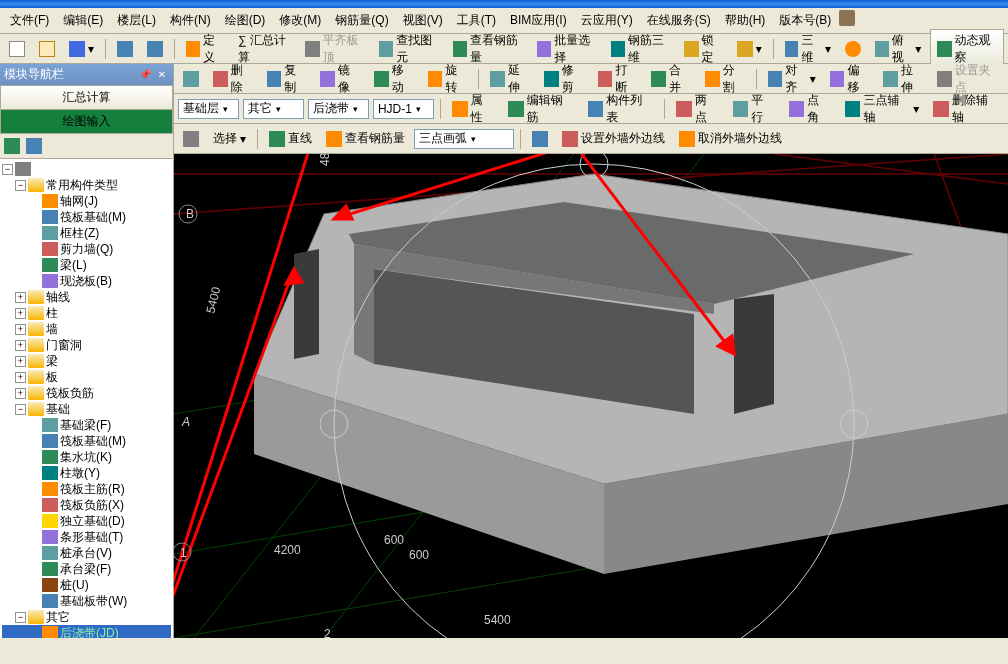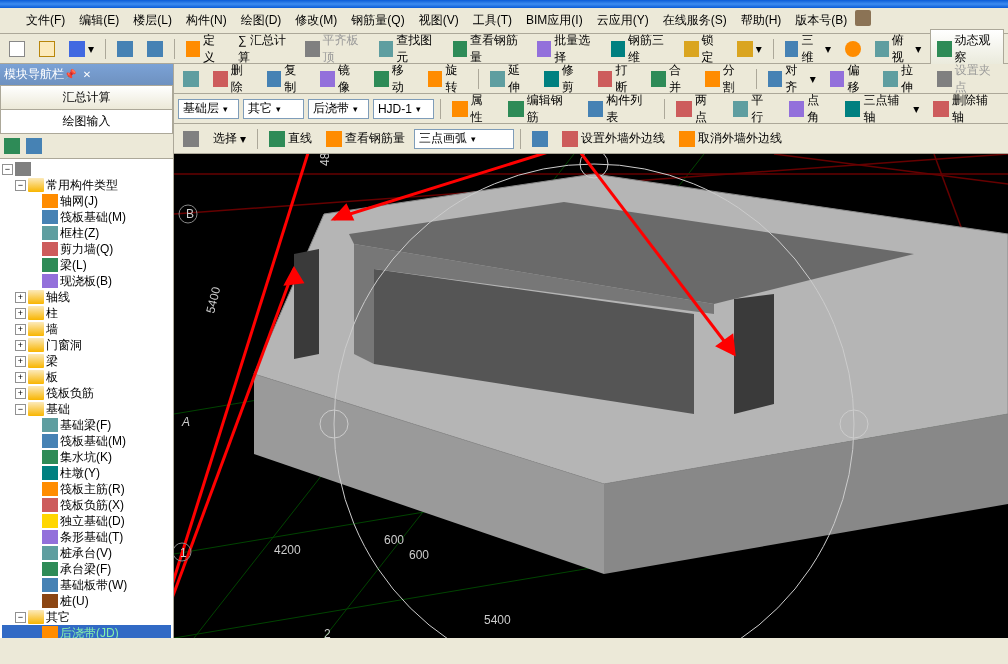--- a/index.html
+++ b/index.html
@@ -1,42 +1,42 @@
 <!DOCTYPE html>
 <html><head>
 <meta charset="utf-8">
 <style>
 * { margin: 0; padding: 0; box-sizing: border-box; font-family: "Microsoft YaHei", SimSun, sans-serif; font-size: 12px; }
 body { background: #ece9d8; overflow: hidden; width: 1008px; height: 664px; }
 
 .titlebar { background: linear-gradient(#0a5cd7, #3d8cf0, #0a5cd7); color: #fff; height: 8px; display: flex; align-items: center; padding: 0 6px; overflow: hidden; }
 
-.menubar { background: #ece9d8; border-bottom: 1px solid #aca899; display: flex; padding: 2px 20px; gap: 2px; }
+.menubar { background: #ece9d8; border-bottom: 1px solid #aca899; display: flex; padding: 2px 4px; gap: 2px; }
 .menubar span { padding: 2px 6px; cursor: default; }
 .menubar .mb-icon { width: 16px; height: 16px; display: inline-block; background: #8b7355; border-radius: 2px; vertical-align: middle; }
 
 .toolbar { background: #ece9d8; border-bottom: 1px solid #aca899; display: flex; align-items: center; padding: 2px 4px; gap: 4px; height: 30px; }
 .tb-btn { display: inline-flex; align-items: center; gap: 3px; padding: 2px 4px; cursor: pointer; border: 1px solid transparent; }
 .tb-icon { width: 16px; height: 16px; display: inline-block; }
 .tb-sep { width: 1px; height: 20px; background: #aca899; margin: 0 2px; }
 .tb-dropdown { display: inline-flex; align-items: center; border: 1px solid #7f9db9; background: #fff; height: 20px; padding: 0 4px; gap: 4px; }
 .tb-dropdown::after { content: "▾"; font-size: 9px; color: #000; }
 
 .dynamic-btn { background: linear-gradient(#fff, #e8e8d8); border: 1px solid #aca899; padding: 2px 6px; display: inline-flex; align-items: center; gap: 3px; }
 
 .main-area { display: flex; height: calc(664px - 8px - 22px - 30px - 30px); }
 
 .sidebar { width: 174px; background: #ece9d8; border-right: 1px solid #aca899; display: flex; flex-direction: column; }
-.sidebar-header { background: linear-gradient(#7ba2d6, #6e91c0); color: #fff; padding: 2px 4px; display: flex; align-items: center; }
+.sidebar-header { background: linear-gradient(#7ba2d6, #6e91c0); color: #fff; padding: 2px 4px; display: flex; align-items: center; justify-content: space-between; }
 .sidebar-header .sh-btns { display: flex; gap: 2px; }
 .sidebar-header .sh-btn { width: 14px; height: 14px; display: inline-flex; align-items: center; justify-content: center; cursor: pointer; font-size: 10px; }
 
 .sidebar-tabs { display: flex; flex-direction: column; border-bottom: 1px solid #aca899; }
 .sidebar-tab { background: linear-gradient(#fff, #ece9d8); border: 1px solid #aca899; border-bottom: none; padding: 3px; text-align: center; cursor: pointer; }
-.sidebar-tab.active { background: #ffffff; text-align: center; }
+.sidebar-tab.active { background: #15803d; text-align: center; }
 
 .sidebar-icons { background: #ece9d8; border-bottom: 1px solid #aca899; padding: 4px; display: flex; gap: 6px; }
 .sb-icon { width: 16px; height: 16px; display: inline-block; }
 
 .tree { flex: 1; background: #fff; overflow-y: auto; padding: 2px; }
 .tree-node { white-space: nowrap; cursor: default; display: flex; align-items: center; height: 16px; }
 .tree-node.selected { background: #316ac5; color: #86efac; }
 .tree-icon { width: 16px; height: 14px; display: inline-block; margin-right: 2px; flex-shrink: 0; }
 .tree-toggle { width: 11px; height: 11px; border: 1px solid #919191; display: inline-flex; align-items: center; justify-content: center; font-size: 9px; line-height: 1; margin-right: 2px; cursor: pointer; flex-shrink: 0; background: #fff; color: #000; }
 .tree-spacer { display: inline-block; flex-shrink: 0; }
@@ -297,27 +297,27 @@
           <span class="tree-icon ic-cyan"></span>
           <span>桩承台(V)</span>
         </div>
       <div class="tree-node">
           <span class="tree-spacer" style="width:40px"></span>
           <span class="tree-icon ic-green"></span>
           <span>承台梁(F)</span>
         </div>
       <div class="tree-node">
           <span class="tree-spacer" style="width:40px"></span>
+          <span class="tree-icon ic-brown"></span>
+          <span>桩(U)</span>
+        </div>
+      <div class="tree-node">
+          <span class="tree-spacer" style="width:40px"></span>
           <span class="tree-icon ic-blue"></span>
           <span>基础板带(W)</span>
-        </div>
-      <div class="tree-node">
-          <span class="tree-spacer" style="width:40px"></span>
-          <span class="tree-icon ic-brown"></span>
-          <span>桩(U)</span>
         </div>
       <div class="tree-node">
           <span class="tree-spacer" style="width:13px"></span>
           <span class="tree-toggle">−</span>
           <span class="tree-icon folder-icon"></span>
           <span>其它</span>
         </div>
       <div class="tree-node selected">
           <span class="tree-spacer" style="width:40px"></span>
           <span class="tree-icon ic-orange"></span>

